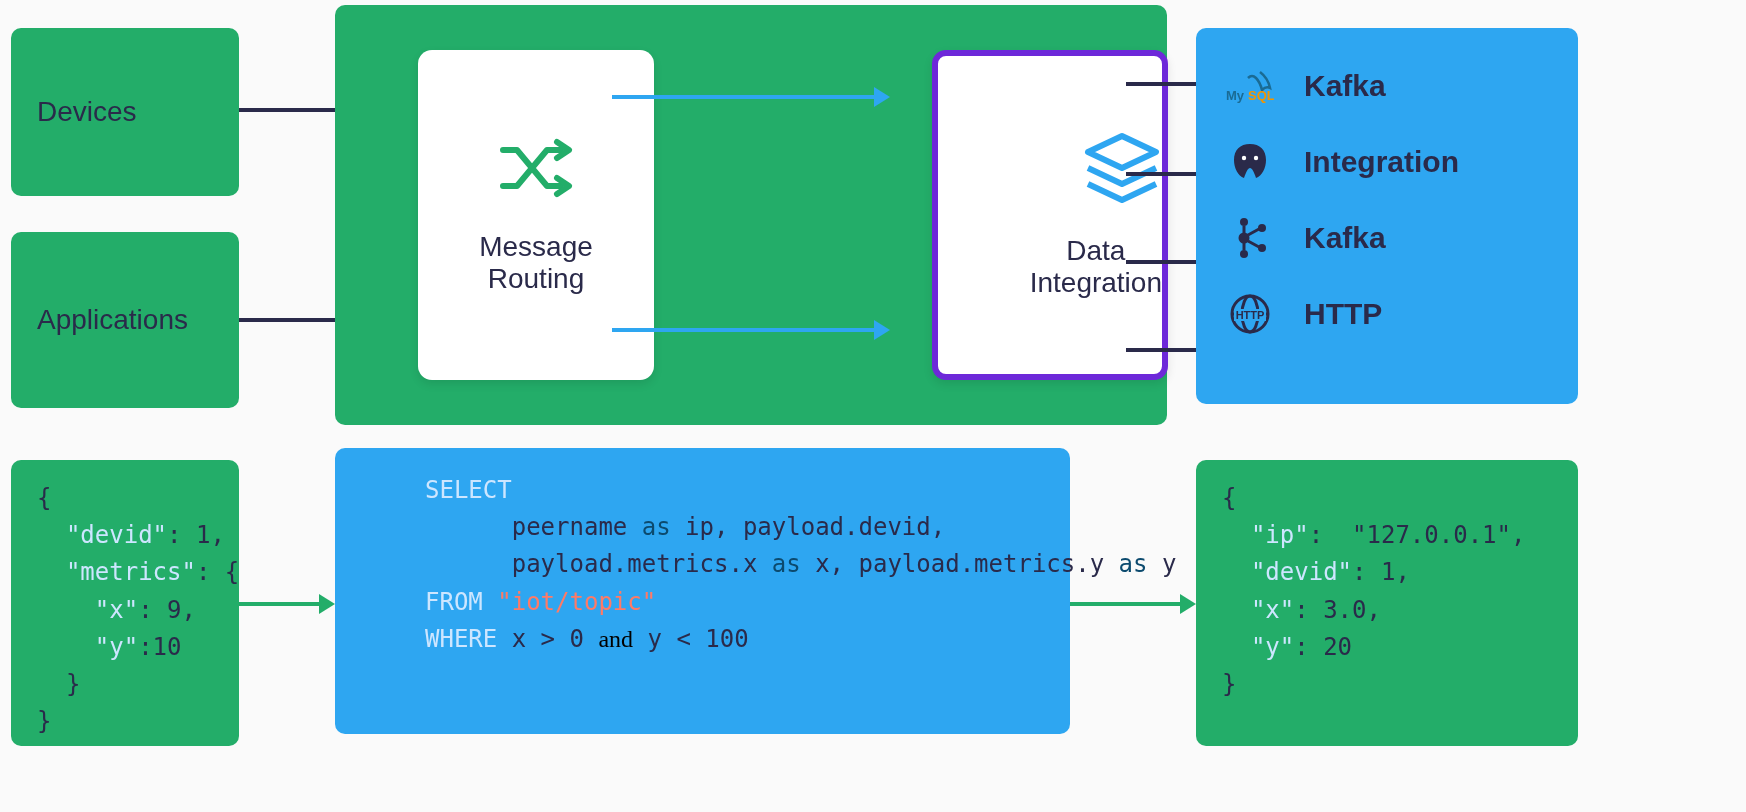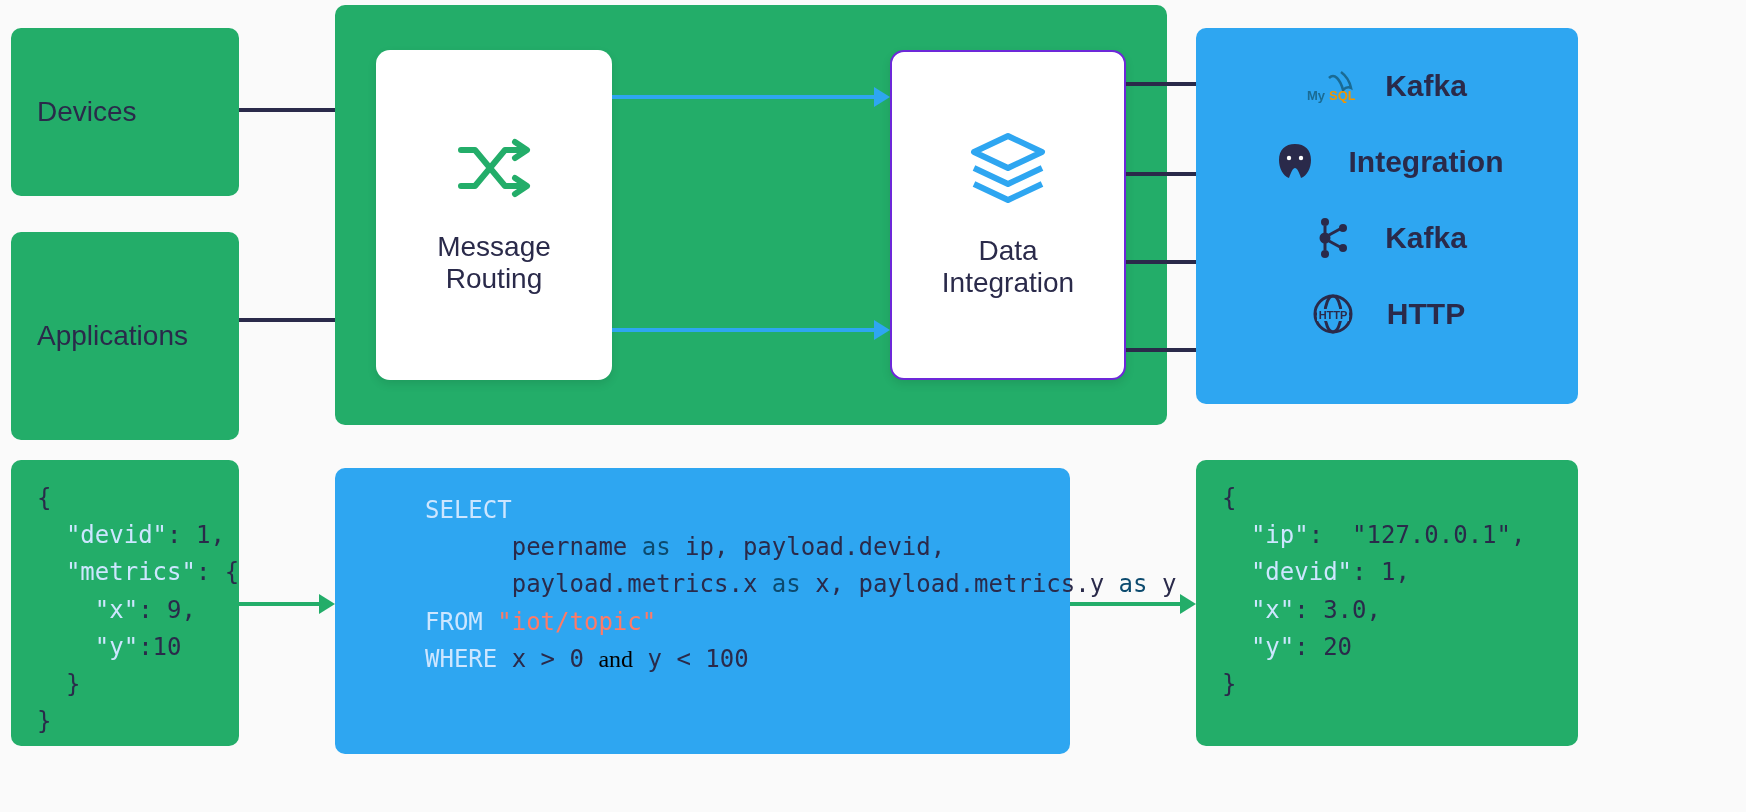--- a/index.html
+++ b/index.html
@@ -33,22 +33,23 @@
     position: absolute;
     display: flex;
     flex-direction: column;
     align-items: center;
     justify-content: center;
     gap: 24px;
     color: #2a2a4a;
     font-size: 28px;
     text-align: center;
     box-shadow: 0 4px 10px rgba(0,0,0,0.1);
-  }
-  .white-card.bordered { border: 2px solid #6d28d9; }
+    margin-left: 42px;
+  }
+  .white-card.bordered { border: 6px solid #6d28d9; align-items: flex-end; }
   .arrow-line {
     position: absolute;
     background: #2a2a4a;
     height: 4px;
   }
   .arrow-line.blue { background: #2ea6f1; }
   .arrow-line.green { background: #23ad69; }
   .arrow-head {
     position: absolute;
     width: 0; height: 0;
@@ -59,21 +60,20 @@
     gap: 28px;
     padding: 34px 30px;
   }
   .target-row {
     display: flex;
     align-items: center;
     gap: 30px;
     color: #2a2a4a;
     font-size: 30px;
     font-weight: 600;
-    justify-content: center;
   }
   .target-icon {
     width: 48px; height: 48px;
     display: flex; align-items: center; justify-content: center;
   }
   .code {
     font-family: ui-monospace, "SFMono-Regular", Consolas, monospace;
     font-size: 24px;
     line-height: 1.55;
     color: #2a2a4a;
@@ -86,21 +86,21 @@
   .tok-as  { color: #0c4a6e; }
   .tok-and { color: #000000; font-family: Liberation Serif, serif; }
 </style>
 </head>
 <body>
 
 <div class="green-box" style="left:11px; top:28px; width:228px; height:168px;">
   <span>Devices</span>
 </div>
 
-<div class="green-box" style="left:11px; top:232px; width:228px; height:208px;">
+<div class="green-box" style="left:11px; top:232px; width:228px; height:176px;">
   <span>Applications</span>
 </div>
 
 <div class="arrow-line" style="left:239px; top:108px; width:96px;"></div>
 <div class="arrow-line" style="left:239px; top:318px; width:96px;"></div>
 
 <div class="green-box" style="left:335px; top:5px; width:832px; height:420px; padding:0;">
 </div>
 
 <div class="white-card" style="left:376px; top:50px; width:236px; height:330px;">
@@ -206,21 +206,21 @@
   <span class="tok-key">"metrics"</span>: {
     <span class="tok-key">"x"</span>: 9,
     <span class="tok-key">"y"</span>:10
   }
 }</div>
 </div>
 
 <div class="arrow-line green" style="left:239px; top:602px; width:80px;"></div>
 <div class="arrow-head" style="left:319px; top:594px; border-left:16px solid #23ad69; border-top:10px solid transparent; border-bottom:10px solid transparent;"></div>
 
-<div class="blue-box" style="left:335px; top:468px; width:735px; height:286px;">
+<div class="blue-box" style="left:335px; top:448px; width:735px; height:286px;">
   <div class="code" id="sql-code" style="padding:24px 30px 24px 90px;"><span class="tok-kw">SELECT</span>
       peername <span class="tok-as">as</span> ip, payload.devid,
       payload.metrics.x <span class="tok-as">as</span> x, payload.metrics.y <span class="tok-as">as</span> y
 <span class="tok-kw">FROM</span> <span class="tok-str">"iot/topic"</span>
 <span class="tok-kw">WHERE</span> x &gt; 0 <span class="tok-and">and</span> y &lt; 100</div>
 </div>
 
 <div class="arrow-line green" style="left:1070px; top:602px; width:110px;"></div>
 <div class="arrow-head" style="left:1180px; top:594px; border-left:16px solid #23ad69; border-top:10px solid transparent; border-bottom:10px solid transparent;"></div>
 

